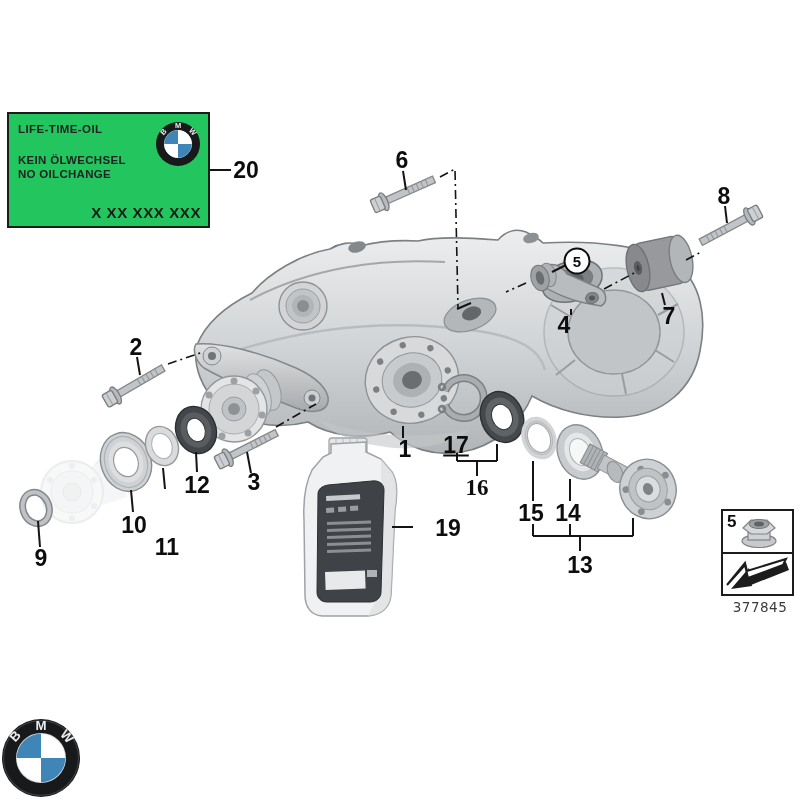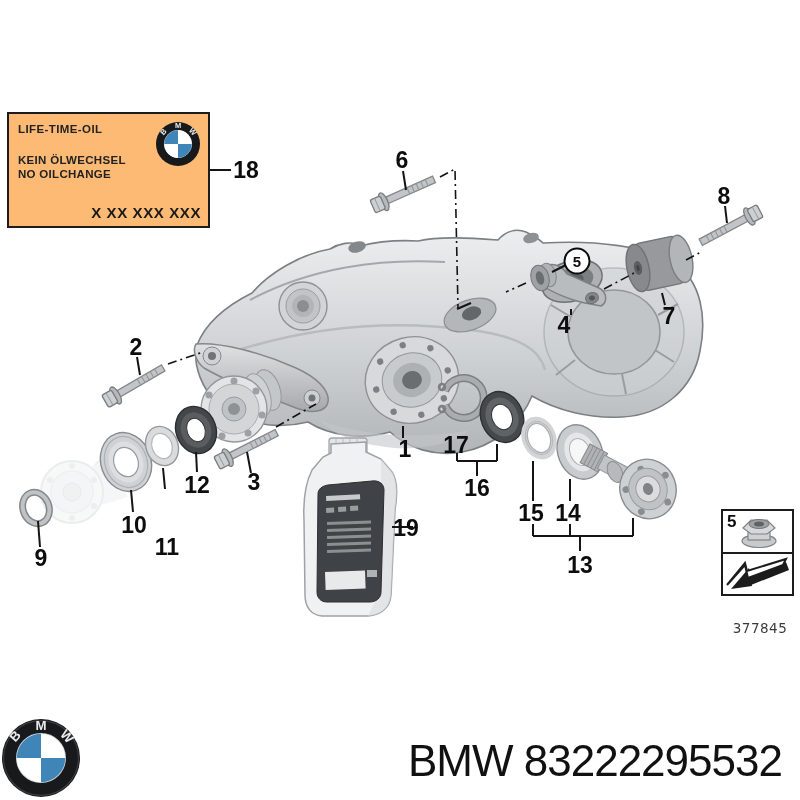--- a/index.html
+++ b/index.html
@@ -5,33 +5,33 @@
   html,body{margin:0;padding:0;background:#fff;}
   #page{position:relative;width:800px;height:800px;background:#fff;overflow:hidden;
         font-family:"Liberation Sans",sans-serif;}
   #art{position:absolute;left:0;top:0;}
   .callout{position:absolute;transform:translate(-50%,-50%);
            font:700 23px "Liberation Sans",sans-serif;color:#0d0d0d;white-space:nowrap;}
   .callout-circle{position:absolute;transform:translate(-50%,-50%);width:23px;height:23px;
            border:2.5px solid #0d0d0d;border-radius:50%;display:flex;align-items:center;
            justify-content:center;font:700 15px "Liberation Sans",sans-serif;color:#0d0d0d;background:#fff;}
   .plate{position:absolute;left:7px;top:112px;width:199px;height:112px;border:2.5px solid #1c1c1c;
-         background:#fdba74;}
+         background:#22c55e;}
   .plate-title{position:absolute;left:9px;top:9px;font:700 11.5px "Liberation Sans",sans-serif;
          letter-spacing:.4px;color:#222;}
   .plate-de{position:absolute;left:9px;top:40px;font:700 11.5px "Liberation Sans",sans-serif;
          letter-spacing:.3px;color:#222;}
   .plate-en{position:absolute;left:9px;top:54px;font:700 11.5px "Liberation Sans",sans-serif;
          letter-spacing:.3px;color:#222;}
   .plate-code{position:absolute;right:7px;bottom:5px;font:700 15px "Liberation Sans",sans-serif;
          letter-spacing:.6px;color:#1a1a1a;text-align:center;}
   .plate-logo{position:absolute;left:147px;top:8px;}
   .ref-num{position:absolute;font:700 17px "Liberation Sans",sans-serif;color:#0d0d0d;}
   .diagram-no{position:absolute;left:760px;top:607px;transform:translate(-50%,-50%);
-         font:400 13.5px "DejaVu Sans",sans-serif;color:#3a3a3a;letter-spacing:.5px;margin-top:21px;}
+         font:400 13.5px "DejaVu Sans",sans-serif;color:#3a3a3a;letter-spacing:.5px;}
   .part-text{position:absolute;left:408px;top:736px;font:400 44px "Liberation Sans",sans-serif;
          letter-spacing:-1px;color:#111;white-space:nowrap;}
 </style>
 </head>
 <body>
 
 <div id="page">
 
   <svg id="art" width="800" height="800" viewBox="0 0 800 800">
     <defs>
@@ -339,36 +339,35 @@
       <path d="M 0,0 L 0,-31 A 31 31 0 0 0 -31,0 Z" fill="#3f85b8"></path>
       <path d="M 0,0 L 31,0 A 31 31 0 0 0 0,-31 Z" fill="#fff"></path>
       <path d="M 0,0 L 0,31 A 31 31 0 0 0 31,0 Z" fill="#3f85b8"></path>
       <path d="M 0,0 L -31,0 A 31 31 0 0 0 0,31 Z" fill="#fff"></path>
       <text x="-29" y="-24" fill="#e9ebed" font-size="17" font-weight="bold" font-family="Liberation Sans, sans-serif" transform="rotate(-48 -29 -24)" text-anchor="middle">B</text>
       <text x="0" y="-36" fill="#e9ebed" font-size="17" font-weight="bold" font-family="Liberation Sans, sans-serif" text-anchor="middle">M</text>
       <text x="29" y="-24" fill="#e9ebed" font-size="17" font-weight="bold" font-family="Liberation Sans, sans-serif" transform="rotate(48 29 -24)" text-anchor="middle">W</text>
     </svg>
   </div>
 
-  <div class="callout" style="left:246px;top:170px;">18</div>
+  <div class="callout" style="left:246px;top:170px;">20</div>
   <div class="callout" style="left:402px;top:160px;">6</div>
   <div class="callout" style="left:724px;top:196px;">8</div>
   <div class="callout" style="left:136px;top:347px;">2</div>
   <div class="callout" style="left:254px;top:482px;">3</div>
   <div class="callout" style="left:564px;top:325px;">4</div>
   <div class="callout" style="left:669px;top:316px;">7</div>
   <div class="callout" style="left:405px;top:449px;">1</div>
-  <div class="callout" style="left:456px;top:445px;">17</div>
-  <div class="callout" style="left:477px;top:488px;">16</div>
+  <div class="callout" style="left:456px;top:445px;text-decoration:underline;">17</div>
+  <div class="callout" style="left:477px;top:488px;font-family:Liberation Serif, serif;">16</div>
   <div class="callout" style="left:531px;top:513px;">15</div>
   <div class="callout" style="left:568px;top:513px;">14</div>
   <div class="callout" style="left:580px;top:565px;">13</div>
   <div class="callout" style="left:197px;top:485px;">12</div>
   <div class="callout" style="left:167px;top:500px;margin-top:47px;">11</div>
   <div class="callout" style="left:134px;top:525px;">10</div>
   <div class="callout" style="left:41px;top:558px;">9</div>
-  <div class="callout" style="left:406px;top:528px;">19</div>
+  <div class="callout" style="left:448px;top:528px;">19</div>
   <div class="callout-circle" style="left:577px;top:261px;">5</div>
   <div class="ref-num" style="left:727px;top:512px;">5</div>
   <div class="diagram-no">377845</div>
 
-  <div class="part-text">BMW 83222295532</div>
 </div>
 
 </body></html>

